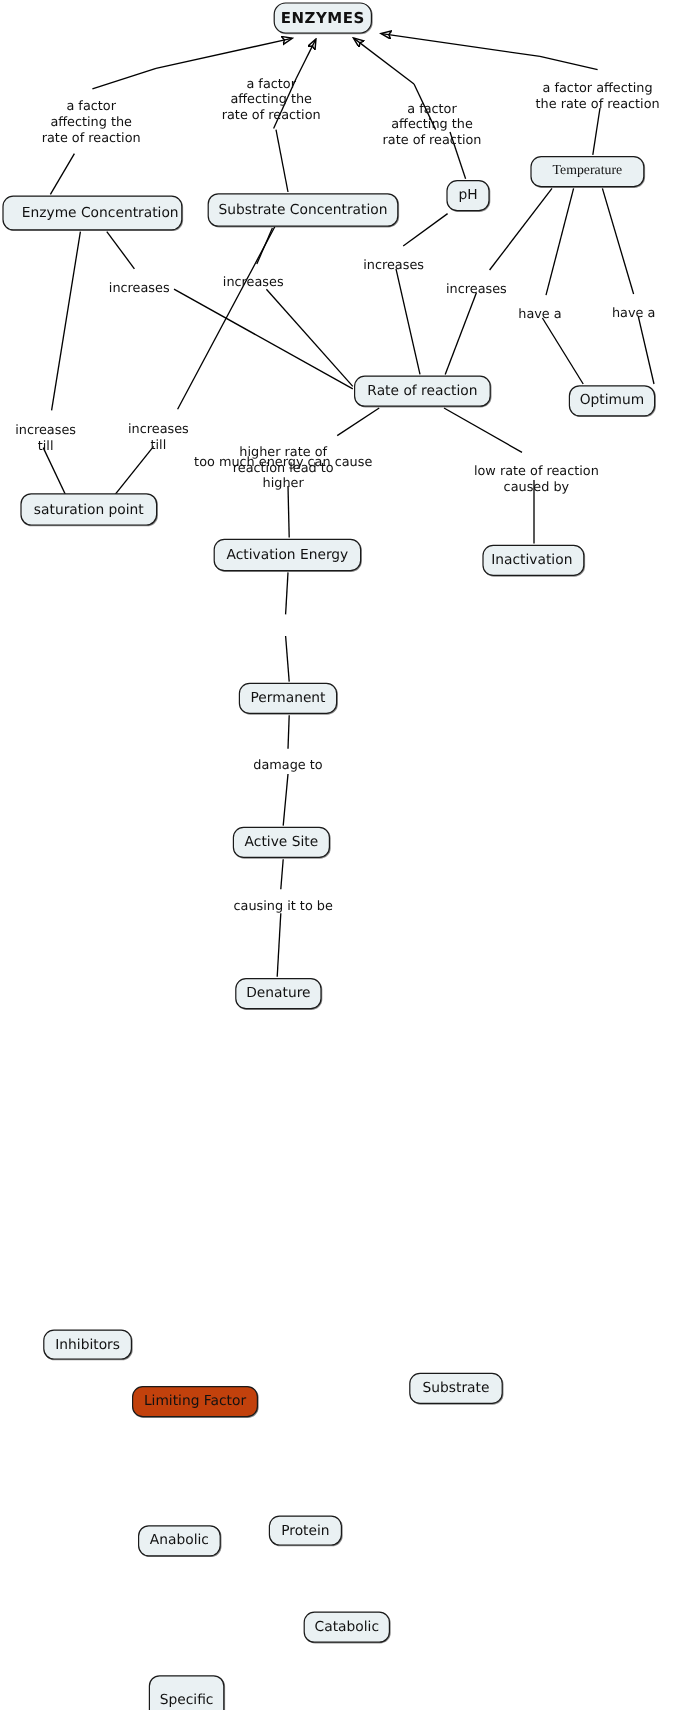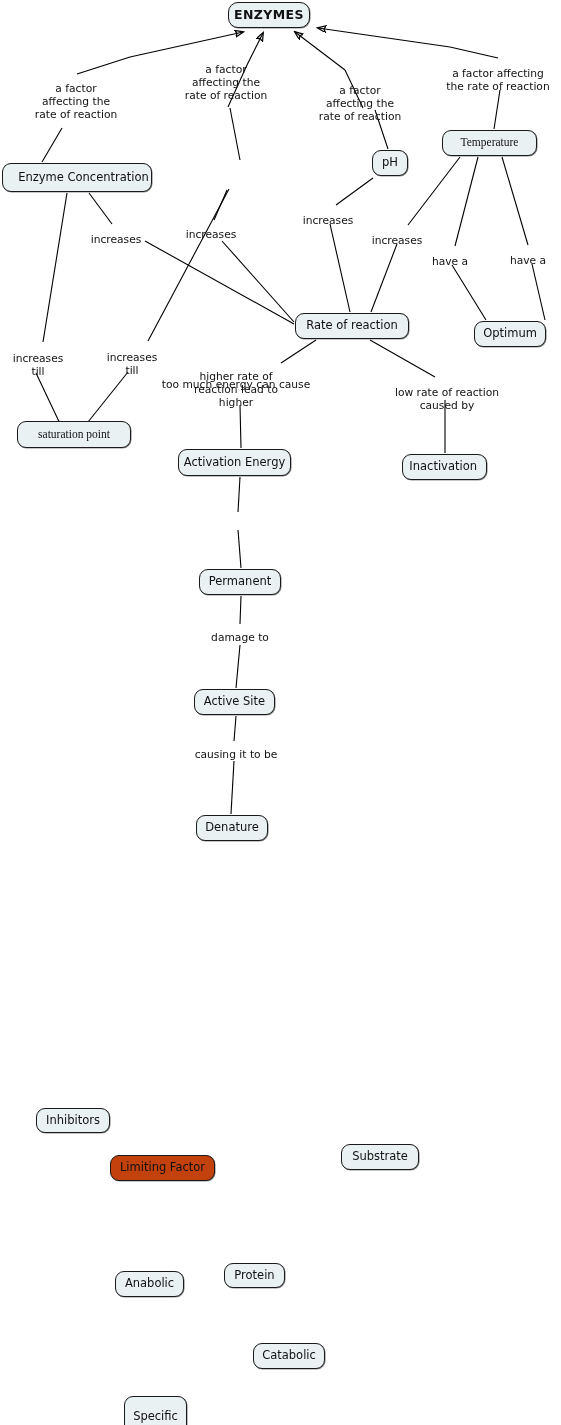--- a/index.html
+++ b/index.html
@@ -115,42 +115,45 @@
   </svg>
 
   <div class="node root" style="left: 228px; top: 2px; width: 82px; height: 26px; background: rgb(234, 241, 243); border-color: rgb(26, 26, 26); color: rgb(17, 17, 17);">
       <span>ENZYMES</span>
     </div>
 
   <div class="node" style="left: 2px; top: 163px; width: 150px; height: 29px; background: rgb(234, 241, 243); border-color: rgb(26, 26, 26); color: rgb(17, 17, 17); padding-left: 22px;">
       <span>Enzyme Concentration</span>
     </div>
 
+  <div class="node" style="left: 173px; top: 161px; width: 159px; height: 28px; background: rgb(234, 241, 243); border-color: rgb(26, 26, 26); color: rgb(17, 17, 17);">
+      <span>Substrate Concentration</span>
+    </div>
 
   <div class="node" style="left: 372px; top: 150px; width: 36px; height: 26px; background: rgb(234, 241, 243); border-color: rgb(26, 26, 26); color: rgb(17, 17, 17);">
       <span>pH</span>
     </div>
 
   <div class="node" style="left: 442px; top: 130px; width: 95px; height: 26px; background: rgb(234, 241, 243); border-color: rgb(26, 26, 26); color: rgb(17, 17, 17); font-family: Liberation Serif, serif;">
       <span>Temperature</span>
     </div>
 
   <div class="node" style="left: 295px; top: 313px; width: 114px; height: 26px; background: rgb(234, 241, 243); border-color: rgb(26, 26, 26); color: rgb(17, 17, 17);">
       <span>Rate of reaction</span>
     </div>
 
-  <div class="node" style="left: 17px; top: 421px; width: 114px; height: 27px; background: rgb(234, 241, 243); border-color: rgb(26, 26, 26); color: rgb(17, 17, 17); font-family: Liberation Serif, serif;">
+  <div class="node" style="left: 17px; top: 411px; width: 114px; height: 27px; background: rgb(234, 241, 243); border-color: rgb(26, 26, 26); color: rgb(17, 17, 17);">
       <span>saturation point</span>
     </div>
 
   <div class="node" style="left: 474px; top: 321px; width: 72px; height: 26px; background: rgb(234, 241, 243); border-color: rgb(26, 26, 26); color: rgb(17, 17, 17);">
       <span>Optimum</span>
     </div>
 
-  <div class="node" style="left: 178px; top: 449px; width: 113px; height: 27px; background: rgb(234, 241, 243); border-color: rgb(26, 26, 26); color: rgb(17, 17, 17);">
+  <div class="node" style="left: 178px; top: 449px; width: 123px; height: 27px; background: rgb(234, 241, 243); border-color: rgb(26, 26, 26); color: rgb(17, 17, 17);">
       <span>Activation Energy</span>
     </div>
 
   <div class="node" style="left: 402px; top: 454px; width: 85px; height: 26px; background: rgb(234, 241, 243); border-color: rgb(26, 26, 26); color: rgb(17, 17, 17); justify-content: flex-end;">
       <span>Inactivation</span>
     </div>
 
   <div class="node" style="left: 199px; top: 569px; width: 82px; height: 26px; background: rgb(234, 241, 243); border-color: rgb(26, 26, 26); color: rgb(17, 17, 17);">
       <span>Permanent</span>
     </div>

